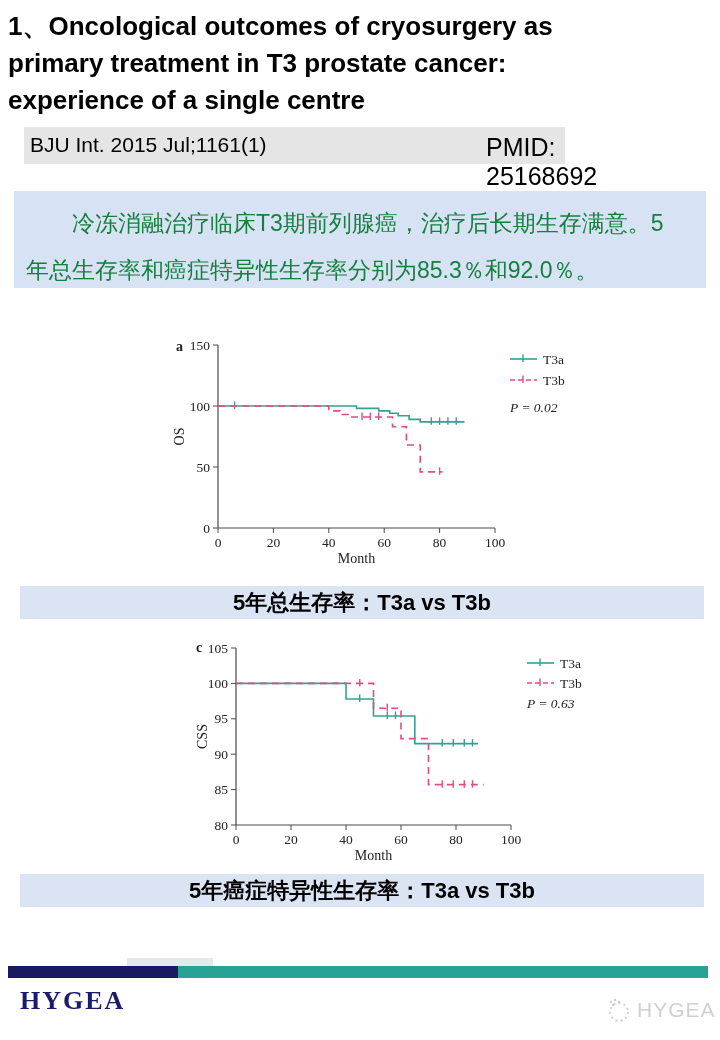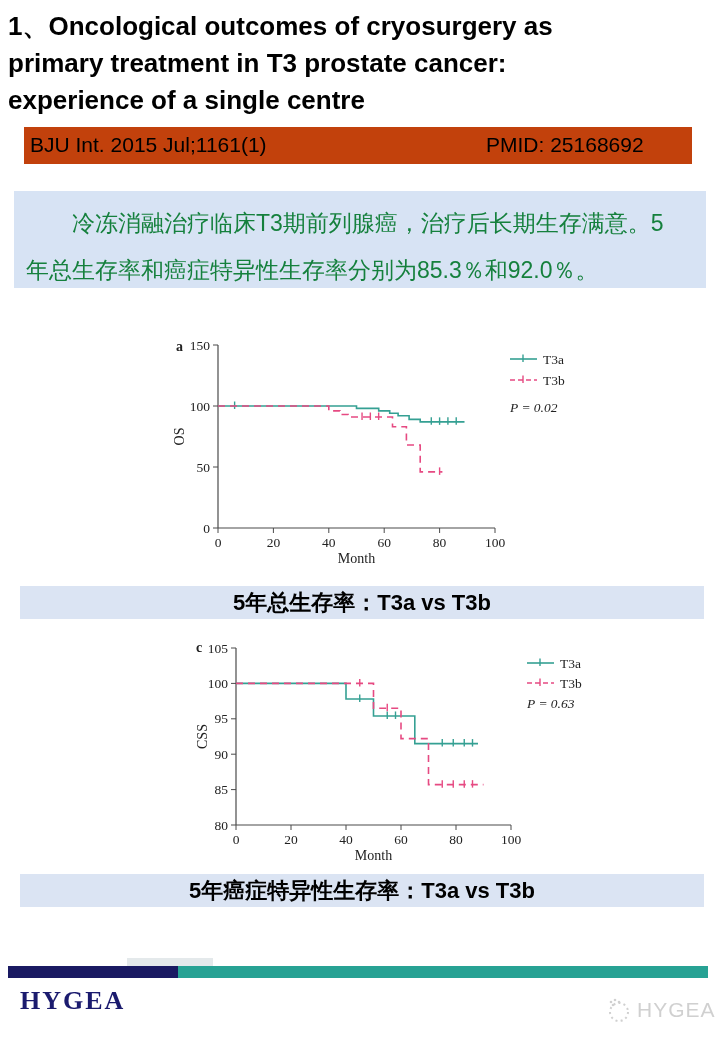--- a/index.html
+++ b/index.html
@@ -1,22 +1,22 @@
 <!DOCTYPE html>
 <html><head>
 <meta charset="utf-8">
 <style>
   html,body{margin:0;padding:0;}
   .page{position:relative;width:720px;height:1040px;background:#ffffff;overflow:hidden;
         font-family:"Liberation Sans",sans-serif;}
   .title{position:absolute;left:8px;top:8px;width:706px;font-size:26px;font-weight:bold;
          color:#000;line-height:37px;white-space:pre-line;letter-spacing:0px;}
-  .citation{position:absolute;left:24px;top:127px;width:668px;height:37px;background:#c2410c;}
+  .citation{position:absolute;left:24px;top:127px;width:541px;height:37px;background:#e5e5e5;}
   .citation .journal{position:absolute;left:6px;top:6px;font-size:21px;color:#000;}
-  .citation .pmid{position:absolute;left:462px;top:6px;font-size:21px;color:#000;}
+  .citation .pmid{position:absolute;left:462px;top:6px;font-size:25px;color:#000;}
   .summary{position:absolute;left:14px;top:191px;width:668px;height:84px;background:#d7e3f4;
            padding:9px 12px 4px 12px;font-size:23px;color:#15803d;line-height:47px;
            white-space:pre-line;text-indent:2em;}
   .chart{position:absolute;background:transparent;}
   .chart-a{left:150px;top:333px;}
   .chart-c{left:150px;top:628px;}
   .caption{position:absolute;left:20px;width:684px;height:33px;background:#dbe4f3;
            text-align:center;font-size:22px;font-weight:600;color:#000;line-height:33px;}
   .caption-1{top:572px;margin-top:14px;}
   .caption-2{top:874px;}

